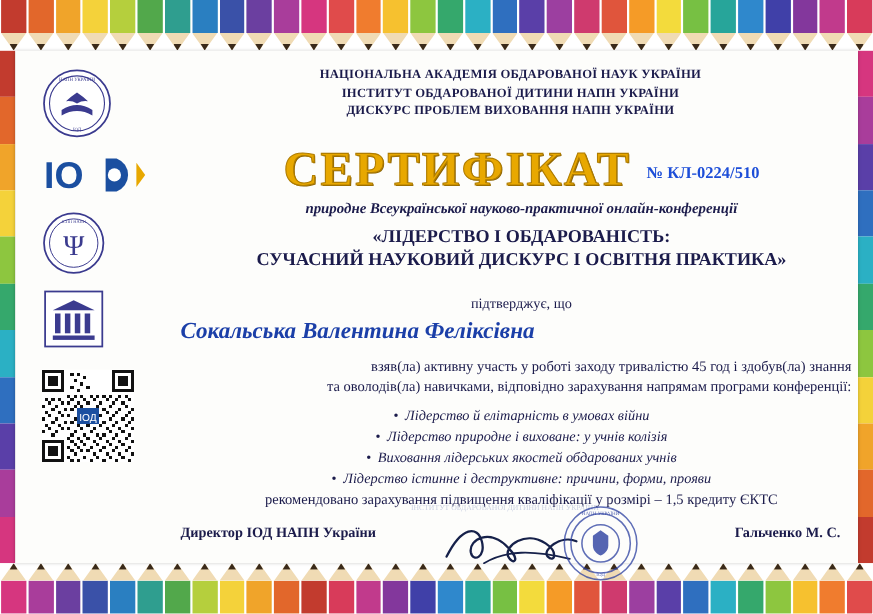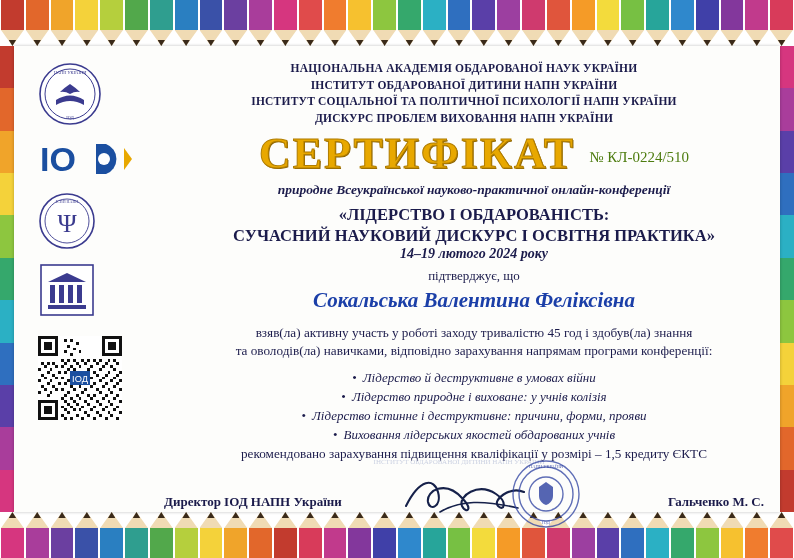--- a/index.html
+++ b/index.html
@@ -147,22 +147,22 @@
     font-family: "Liberation Serif", serif;
     font-size: 44px;
     font-weight: bold;
     letter-spacing: 2px;
     color: #e8a800;
     -webkit-text-stroke: 1px #b07d00;
     text-shadow: 1px 1px 0 #8a6200;
   }
   .cert-number {
     font-size: 15px;
-    font-weight: normal;
-    color: #4d7c0f;
+    font-weight: bold;
+    color: #1d4ed8;
     margin-left: 14px;
     position: relative;
     top: -6px;
   }
 
   .subtitle {
     position: absolute;
     left: 150px;
     top: 136px;
     width: 620px;
@@ -206,33 +206,33 @@
     text-align: center;
     font-size: 13px;
     color: #1b1b4b;
   }
 
   .recipient {
     position: absolute;
     left: 150px;
     top: 242px;
     width: 620px;
-    text-align: center;
+    text-align: left;
     font-size: 21px;
     font-weight: bold;
     font-style: italic;
     color: #1b3fa8;
   }
 
   .body-text {
     position: absolute;
-    left: 150px;
+    left: 140px;
     top: 278px;
     width: 620px;
-    text-align: center;
+    text-align: right;
     font-size: 13.2px;
     line-height: 18px;
     color: #1b1b4b;
   }
 
   .bullets {
     position: absolute;
     left: 150px;
     top: 322px;
     width: 620px;
@@ -260,21 +260,21 @@
     color: #1b1b4b;
   }
 
   
   .signature-row {
     position: absolute;
     left: 150px;
     top: 430px;
     width: 600px;
     display: flex;
-    align-items: flex-end;
+    align-items: flex-start;
     justify-content: space-between;
   }
   .sig-label {
     font-size: 13px;
     font-weight: bold;
     color: #1b1b4b;
   }
   .sig-mid {
     position: relative;
     width: 250px;
@@ -864,51 +864,49 @@
         <g fill="#1b4fa0">
           <rect x="11" y="12" width="7" height="5"></rect>
         </g>
         <text x="14.5" y="16" font-size="3.2" fill="#ffffff" text-anchor="middle" font-family="'Liberation Sans',sans-serif">ІОД</text>
       </svg>
     </div>
 
     <div class="header-lines">
       <div class="hline">НАЦІОНАЛЬНА АКАДЕМІЯ ОБДАРОВАНОЇ НАУК УКРАЇНИ</div>
       <div class="hline">ІНСТИТУТ ОБДАРОВАНОЇ ДИТИНИ НАПН УКРАЇНИ</div>
-      <div class="hline">ІНСТИТУТ СОЦІАЛЬНОЇ ТА ПОЛІТИЧНОЇ ПСИХОЛОГІЇ НАПН УКРАЇНИ</div>
       <div class="hline">ДИСКУРС ПРОБЛЕМ ВИХОВАННЯ НАПН УКРАЇНИ</div>
     </div>
 
     <div class="title-row">
       <div class="cert-title">СЕРТИФІКАТ</div>
       <div class="cert-number">№ КЛ-0224/510</div>
     </div>
 
     <div class="subtitle">природне Всеукраїнської науково-практичної онлайн-конференції</div>
 
     <div class="conf-name">
       <div class="l1">«ЛІДЕРСТВО І ОБДАРОВАНІСТЬ:</div>
       <div class="l2">СУЧАСНИЙ НАУКОВИЙ ДИСКУРС І ОСВІТНЯ ПРАКТИКА»</div>
     </div>
 
-    <div class="conf-date">14–19 лютого 2024 року</div>
     <div class="confirms">підтверджує, що</div>
 
     <div class="recipient">Сокальська Валентина Феліксівна</div>
 
     <div class="body-text">
       <div>взяв(ла) активну участь у роботі заходу тривалістю 45 год і здобув(ла) знання</div>
       <div>та оволодів(ла) навичками, відповідно зарахування напрямам програми конференції:</div>
     </div>
 
     <div class="bullets">
-      <div class="bullet">Лідерство й деструктивне в умовах війни</div>
+      <div class="bullet">Лідерство й елітарність в умовах війни</div>
       <div class="bullet">Лідерство природне і виховане: у учнів колізія</div>
+      <div class="bullet">Виховання лідерських якостей обдарованих учнів</div>
       <div class="bullet">Лідерство істинне і деструктивне: причини, форми, прояви</div>
-      <div class="bullet">Виховання лідерських якостей обдарованих учнів</div>
     </div>
 
     <div class="recommend">рекомендовано зарахування підвищення кваліфікації у розмірі – 1,5 кредиту ЄКТС</div>
 
     <svg class="watermark" viewBox="0 0 420 30">
       <text x="210" y="14" font-size="7" fill="#9aa6c9" text-anchor="middle" font-family="'Liberation Serif',serif">ІНСТИТУТ ОБДАРОВАНОЇ ДИТИНИ НАПН УКРАЇНИ</text>
     </svg>
 
     <div class="signature-row">
       <div class="sig-label">Директор ІОД НАПН України</div>

